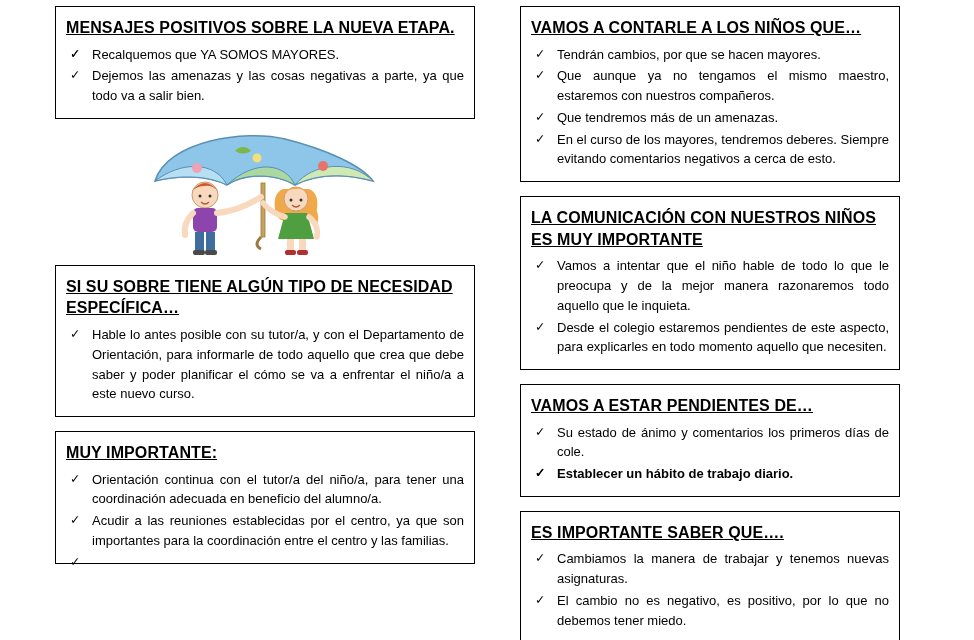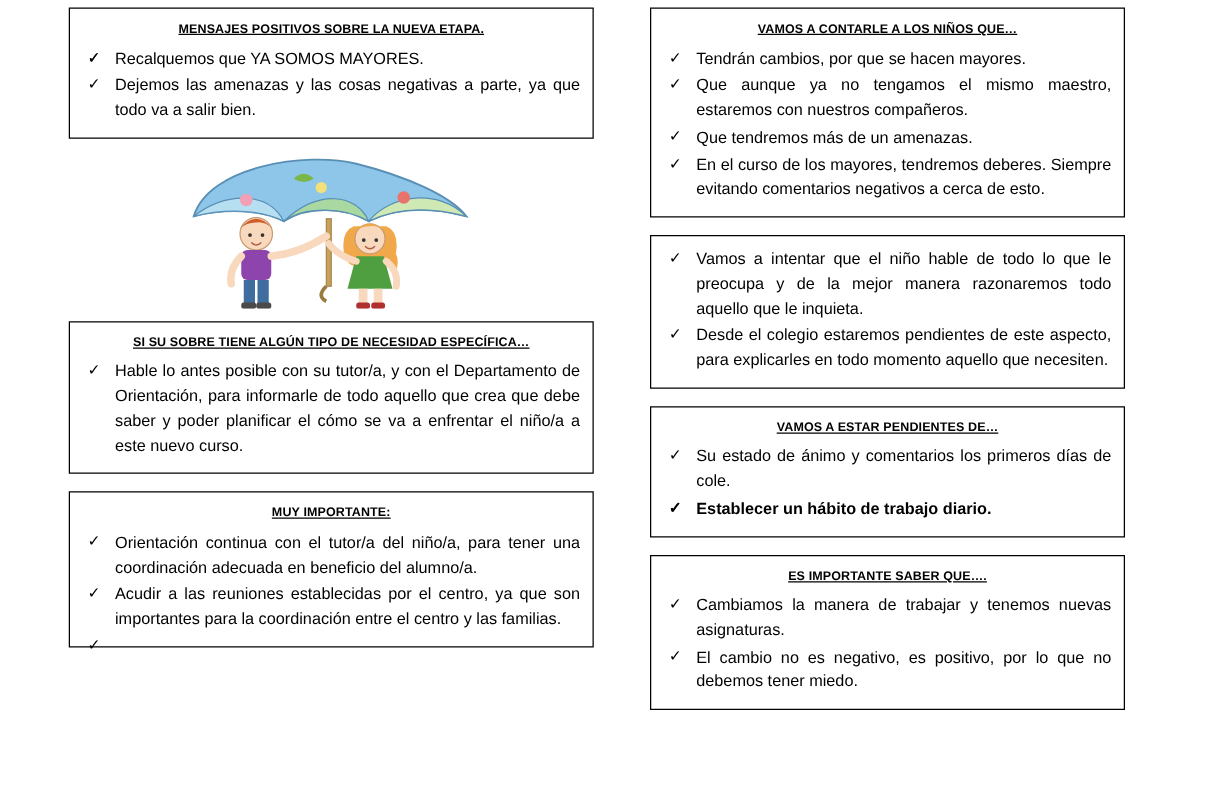--- a/index.html
+++ b/index.html
@@ -32,23 +32,22 @@
     width: 380px;
   }
   .box {
     border: 1px solid #000000;
     box-sizing: border-box;
     margin-bottom: 14px;
     padding: 8px 10px 10px 10px;
     background: #ffffff;
   }
   .box-title {
-    text-align: center;
     font-weight: bold;
-    font-size: 10px;
+    font-size: 16px;
     text-decoration: underline;
     line-height: 1.35;
     margin: 2px 0 6px 0;
     letter-spacing: 0.1px;
   }
   ul.items {
     list-style: none;
     margin: 0;
     padding: 0;
   }
@@ -206,20 +205,21 @@
           <span>Que tendremos más de un amenazas.</span>
         </li>
         <li>
           <span class="check">✓</span>
           <span>En el curso de los mayores, tendremos deberes. Siempre evitando comentarios negativos a cerca de esto.</span>
         </li>
       </ul>
     </div>
 
     <div class="box" id="box-comunicacion">
+      <div class="box-title">LA COMUNICACIÓN CON NUESTROS NIÑOS ES MUY IMPORTANTE</div>
       <ul class="items">
         <li>
           <span class="check">✓</span>
           <span>Vamos a intentar que el niño hable de todo lo que le preocupa y de la mejor manera razonaremos todo aquello que le inquieta.</span>
         </li>
         <li>
           <span class="check">✓</span>
           <span>Desde el colegio estaremos pendientes de este aspecto, para explicarles en todo momento aquello que necesiten.</span>
         </li>
       </ul>

